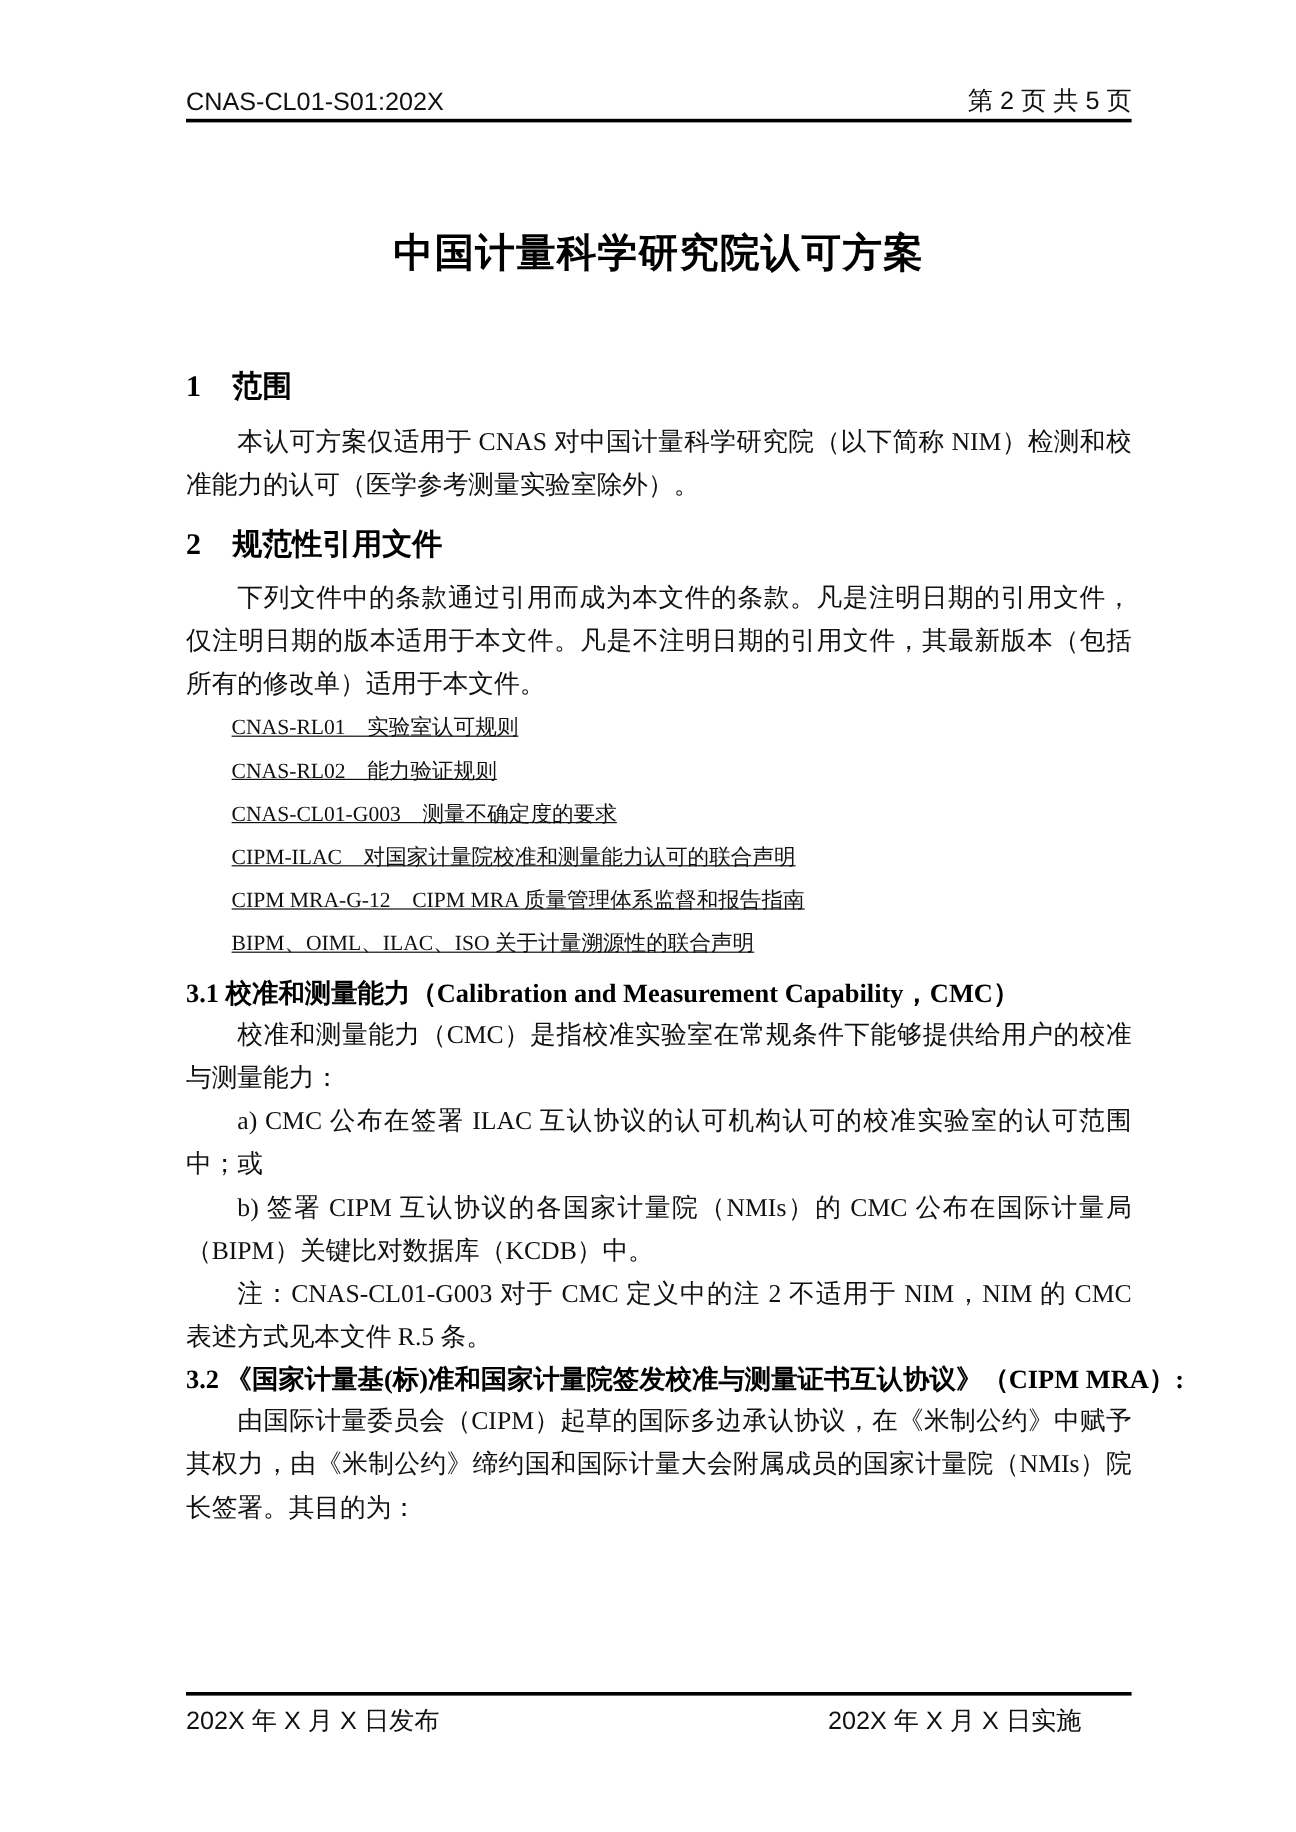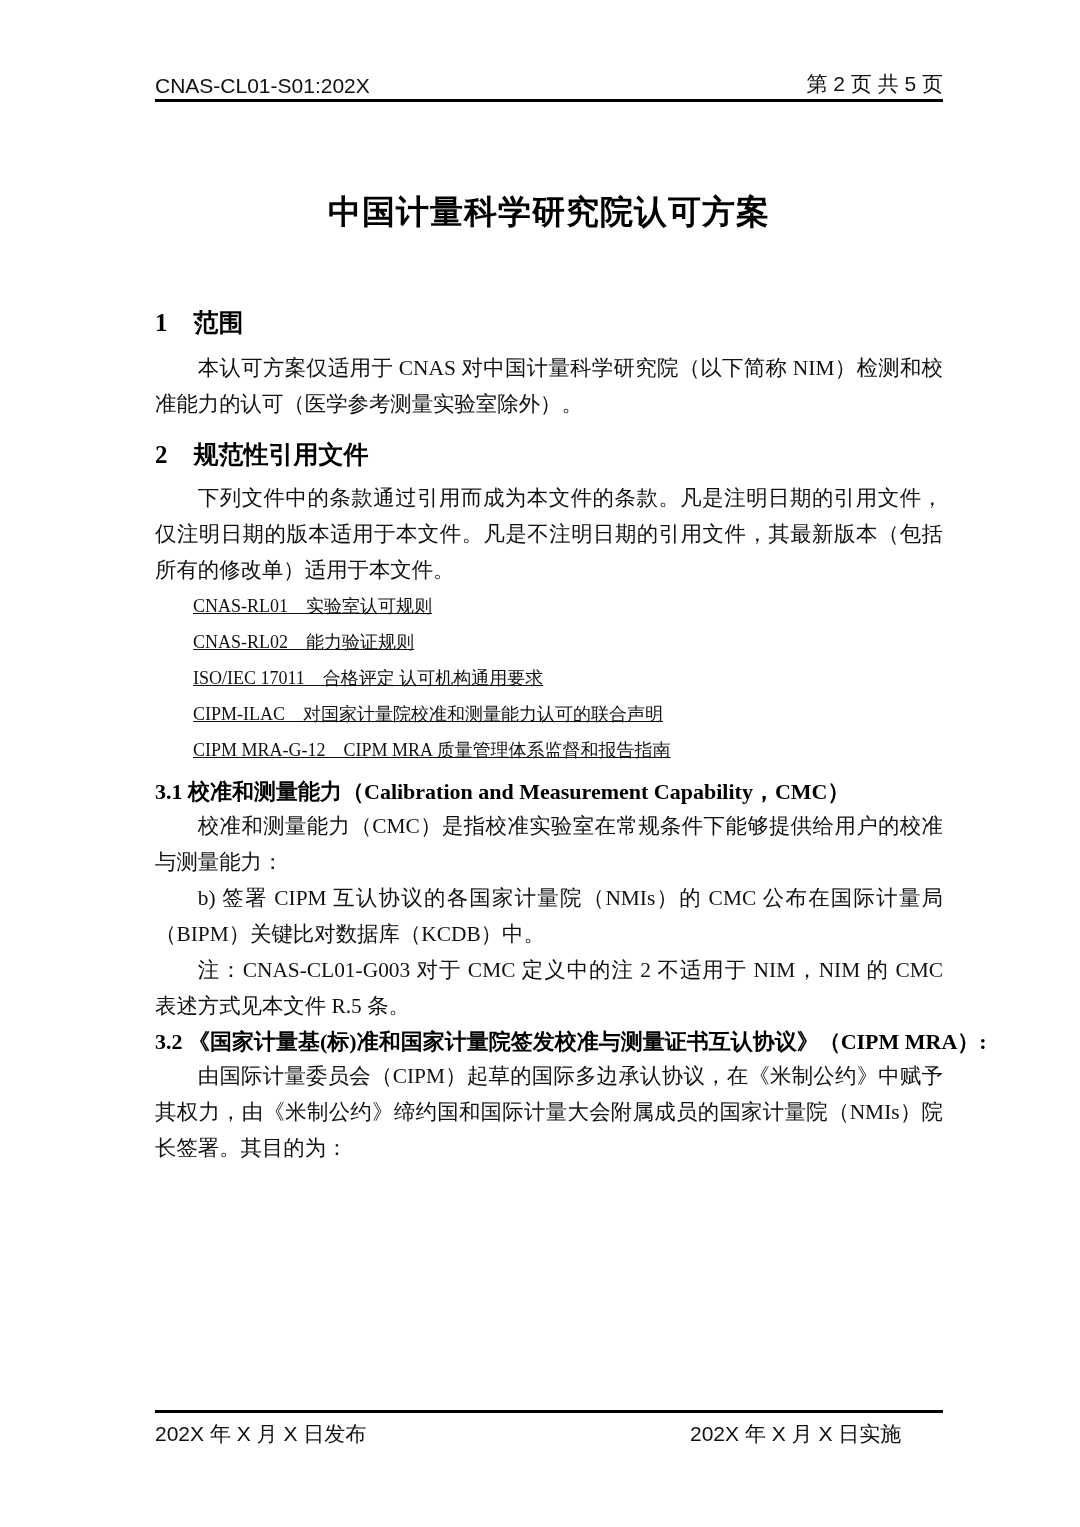--- a/index.html
+++ b/index.html
@@ -129,28 +129,30 @@
 
     <h2 class="sec-heading s1"><span class="sec-num">1</span><span class="sec-title">范围</span></h2>
     <p class="body-para p-s1">本认可方案仅适用于 CNAS 对中国计量科学研究院（以下简称 NIM）检测和校准能力的认可（医学参考测量实验室除外）。</p>
 
     <h2 class="sec-heading s2"><span class="sec-num">2</span><span class="sec-title">规范性引用文件</span></h2>
     <p class="body-para p-s2">下列文件中的条款通过引用而成为本文件的条款。凡是注明日期的引用文件，仅注明日期的版本适用于本文件。凡是不注明日期的引用文件，其最新版本（包括所有的修改单）适用于本文件。</p>
 
     <ul class="ref-list">
       <li class="ref-item">CNAS-RL01　实验室认可规则</li>
       <li class="ref-item">CNAS-RL02　能力验证规则</li>
-      <li class="ref-item">ISO/IEC 17011　合格评定 认可机构通用要求</li>
+      <li class="ref-item">CNAS-CL01-G003　测量不确定度的要求</li>
       <li class="ref-item">CIPM-ILAC　对国家计量院校准和测量能力认可的联合声明</li>
       <li class="ref-item">CIPM MRA-G-12　CIPM MRA 质量管理体系监督和报告指南</li>
+      <li class="ref-item">BIPM、OIML、ILAC、ISO 关于计量溯源性的联合声明</li>
     </ul>
 
 
     <h3 class="sub-heading h31">3.1 校准和测量能力（Calibration and Measurement Capability，CMC）</h3>
     <p class="body-para">校准和测量能力（CMC）是指校准实验室在常规条件下能够提供给用户的校准与测量能力：</p>
+    <p class="body-para">a) CMC 公布在签署 ILAC 互认协议的认可机构认可的校准实验室的认可范围中；或</p>
     <p class="body-para">b) 签署 CIPM 互认协议的各国家计量院（NMIs）的 CMC 公布在国际计量局（BIPM）关键比对数据库（KCDB）中。</p>
     <p class="body-para">注：CNAS-CL01-G003 对于 CMC 定义中的注 2 不适用于 NIM，NIM 的 CMC 表述方式见本文件 R.5 条。</p>
 
     <h3 class="sub-heading h32">3.2 《国家计量基(标)准和国家计量院签发校准与测量证书互认协议》（CIPM MRA）:</h3>
     <p class="body-para">由国际计量委员会（CIPM）起草的国际多边承认协议，在《米制公约》中赋予其权力，由《米制公约》缔约国和国际计量大会附属成员的国家计量院（NMIs）院长签署。其目的为：</p>
 
   </main>
 
   <div class="footer-rule"></div>
   <footer class="page-footer">

